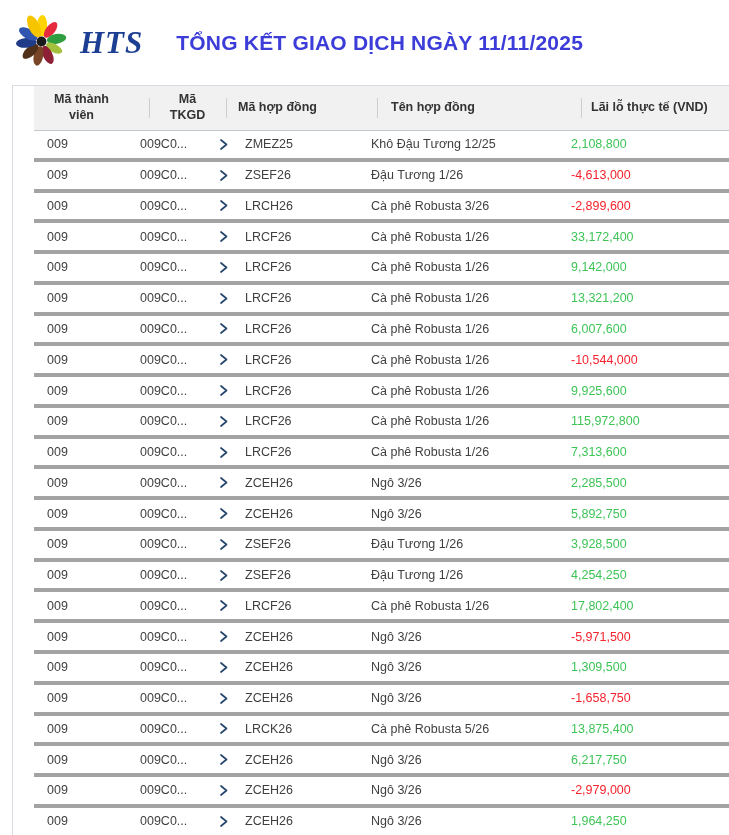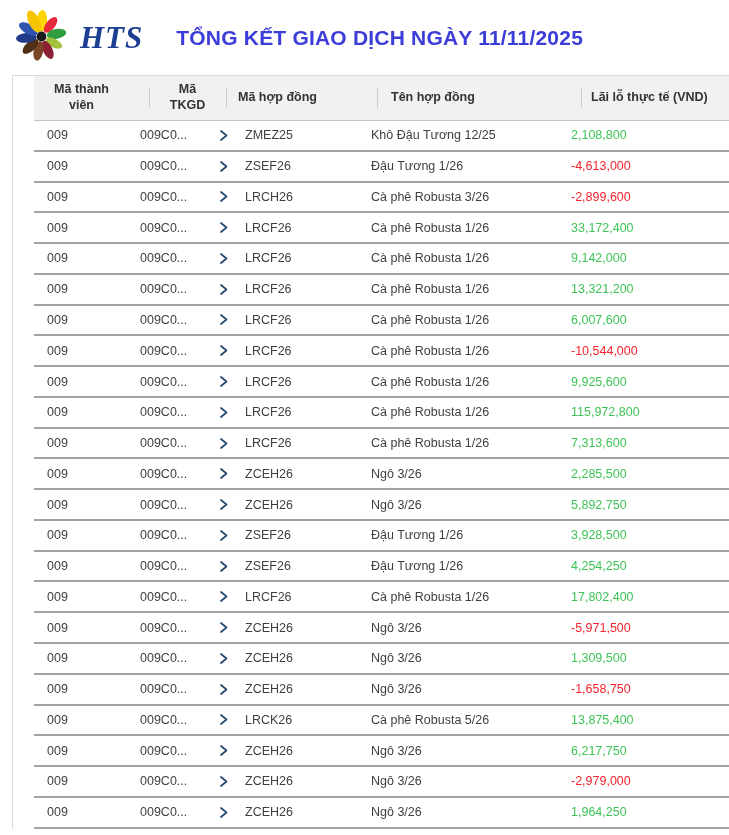--- a/index.html
+++ b/index.html
@@ -2,21 +2,21 @@
 <html style="--title: #3c3cd8; --brand: #1c3f93; --pos: #3ec457; --neg: #f5232e;"><head>
 <meta charset="utf-8">
 <style>
   * { margin:0; padding:0; box-sizing:border-box; }
   html,body { background:#fff; }
   .page {
     width:729px; height:835px; background:#fff; overflow:hidden;
     font-family:"Liberation Sans", sans-serif; color:#3f3f3f; position:relative;
   }
   
-  .topbar { height:75px; display:flex; align-items:center; padding-left:10px; }
+  .topbar { height:85px; display:flex; align-items:center; padding-left:10px; }
   .logo-wrap { width:63px; height:66px; flex:0 0 auto; }
   .brand {
     font-family:"Liberation Serif", serif; font-style:italic; font-weight:bold;
     font-size:31px; color:var(--brand); margin-left:7px; letter-spacing:1px;
   }
   .page-title {
     font-size:21px; font-weight:bold; color:var(--title);
     margin-left:33px; letter-spacing:.2px; white-space:nowrap;
   }
   
@@ -36,21 +36,21 @@
   .th.c2 .lbl { max-width:42px; }
   .th.c3 { width:151px; padding-left:12px; }
   .th.c4 { width:204px; padding-left:14px; }
   .th.c5 { flex:1; padding-left:10px; }
   .th + .th::before {
     content:""; position:absolute; left:0; top:12px; bottom:12px;
     width:1px; background:#c9ced3;
   }
   .tbody .row {
     display:flex; align-items:center; height:30.78px;
-    border-bottom:2px solid #a3a3a3; font-size:12.5px; background:#fff;
+    border-bottom:4px solid #a3a3a3; font-size:12.5px; background:#fff;
   }
   .cell { display:flex; align-items:center; height:100%; }
   .cell.c1 { width:95px;  padding-left:13px; }
   .cell.c2 { width:77px;  padding-left:11px; }
   .cell.c3 { width:151px; padding-left:11px; gap:15px; }
   .cell.c4 { width:204px; padding-left:14px; }
   .cell.c5 { flex:1; padding-left:10px; }
   .chev { width:13px; height:13px; display:inline-flex; flex:0 0 auto; cursor:pointer; }
   .chev svg { width:100%; height:100%; }
   .pnl.pos { color:var(--pos); }

